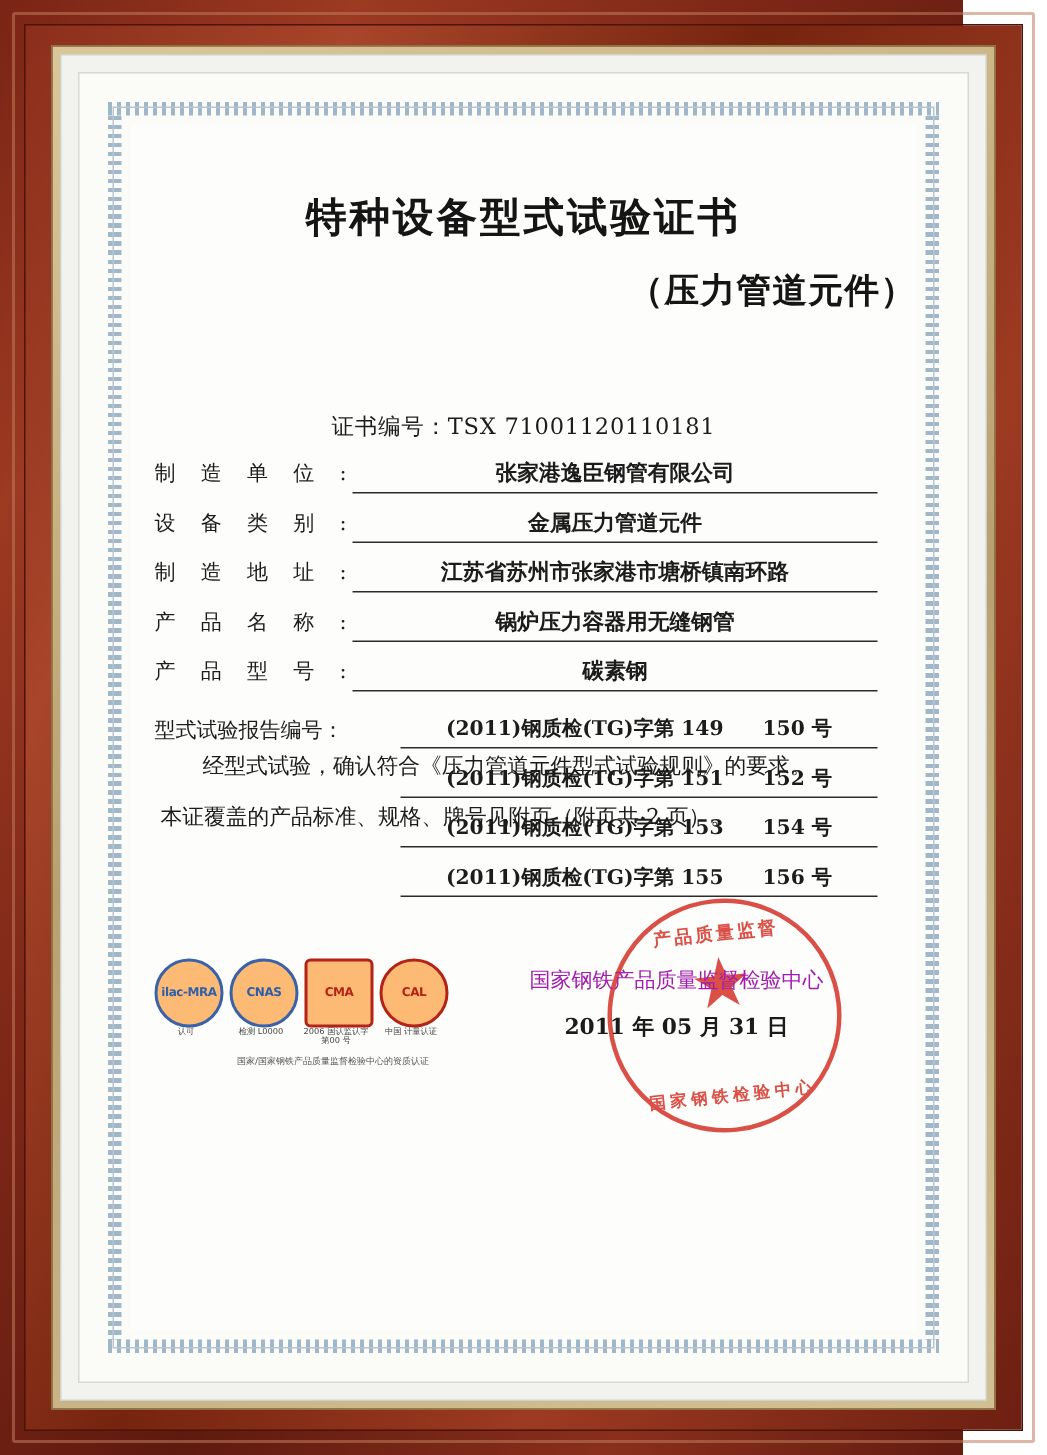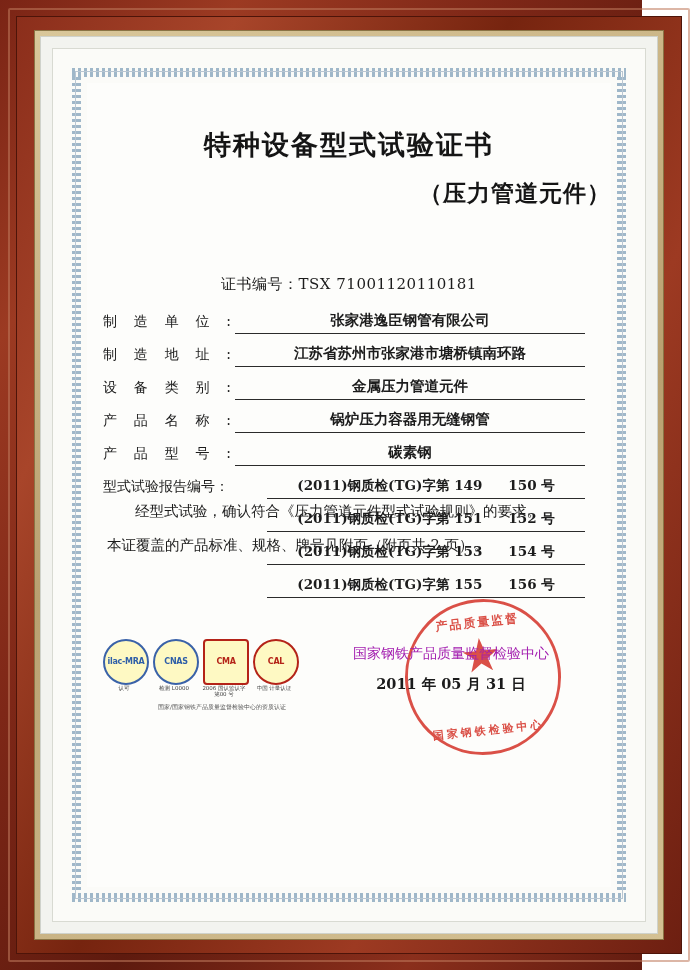--- a/index.html
+++ b/index.html
@@ -136,21 +136,21 @@
 
   
   .fields {
     position: absolute;
     top: 218px;
     left: 16px;
     right: 16px;
   }
   .field-row {
     display: flex;
-    align-items: flex-end;
+    align-items: center;
     height: 33px;
   }
   .field-label {
     width: 128px;
     text-align: justify;
     text-align-last: justify;
     font-family: "DejaVu Serif", "Liberation Serif", serif;
     font-size: 14px;
     padding-bottom: 3px;
     white-space: nowrap;
@@ -221,21 +221,21 @@
     border-radius: 50%;
     border: 2px solid #2f5fa8;
     color: #2f5fa8;
     font-size: 8px;
     font-weight: bold;
     display: flex;
     align-items: center;
     justify-content: center;
     text-align: right;
     line-height: 1.05;
-    background: #fef9c3;
+    background: #fdba74;
     letter-spacing: -0.3px;
   }
   .logo-item.l1 { left: 6px; border-color: #3a62a8; }
   .logo-item.l2 { left: 56px; border-color: #3a62a8; }
   .logo-item.l3 { left: 106px; border-color: #b42318; color: #b42318; border-radius: 4px; }
   .logo-item.l4 { left: 156px; border-color: #b42318; color: #b42318; }
   .logo-cap {
     position: absolute;
     top: 46px;
     width: 46px;
@@ -346,27 +346,27 @@
         </div>
 
         <div class="fields">
 
           <div class="field-row">
             <div class="field-label">制造单位:</div>
             <div class="field-value">张家港逸臣钢管有限公司</div>
           </div>
 
           <div class="field-row">
+            <div class="field-label">设备类别:</div>
+            <div class="field-value">金属压力管道元件</div>
+          </div>
+
+          <div class="field-row">
             <div class="field-label">制造地址:</div>
             <div class="field-value">江苏省苏州市张家港市塘桥镇南环路</div>
-          </div>
-
-          <div class="field-row">
-            <div class="field-label">设备类别:</div>
-            <div class="field-value">金属压力管道元件</div>
           </div>
 
           <div class="field-row">
             <div class="field-label">产品名称:</div>
             <div class="field-value">锅炉压力容器用无缝钢管</div>
           </div>
 
           <div class="field-row">
             <div class="field-label">产品型号:</div>
             <div class="field-value">碳素钢</div>

